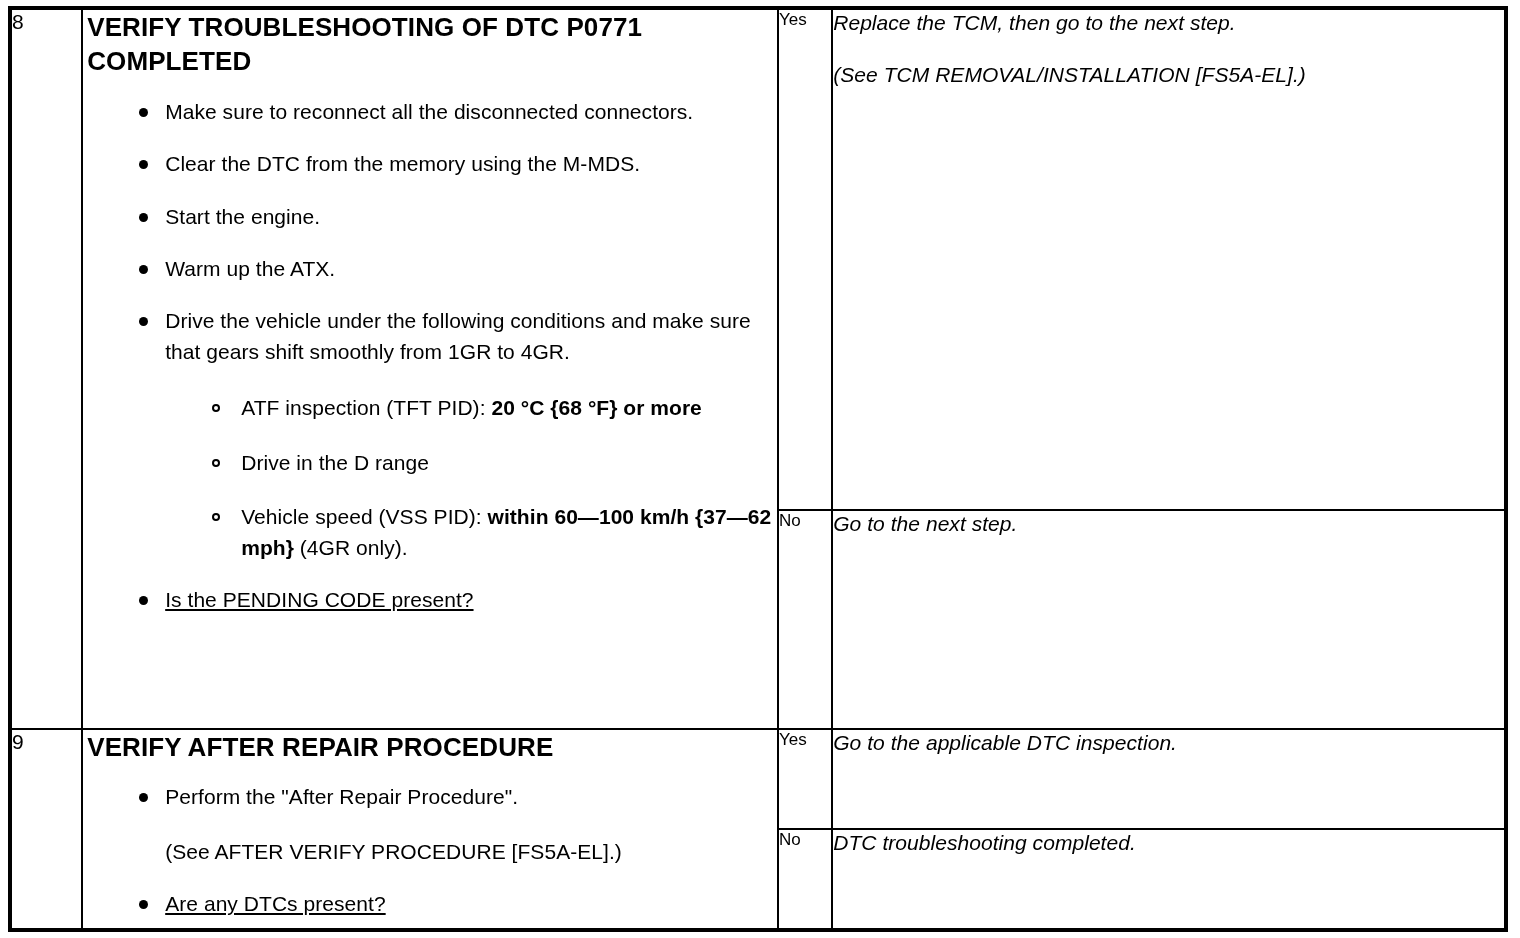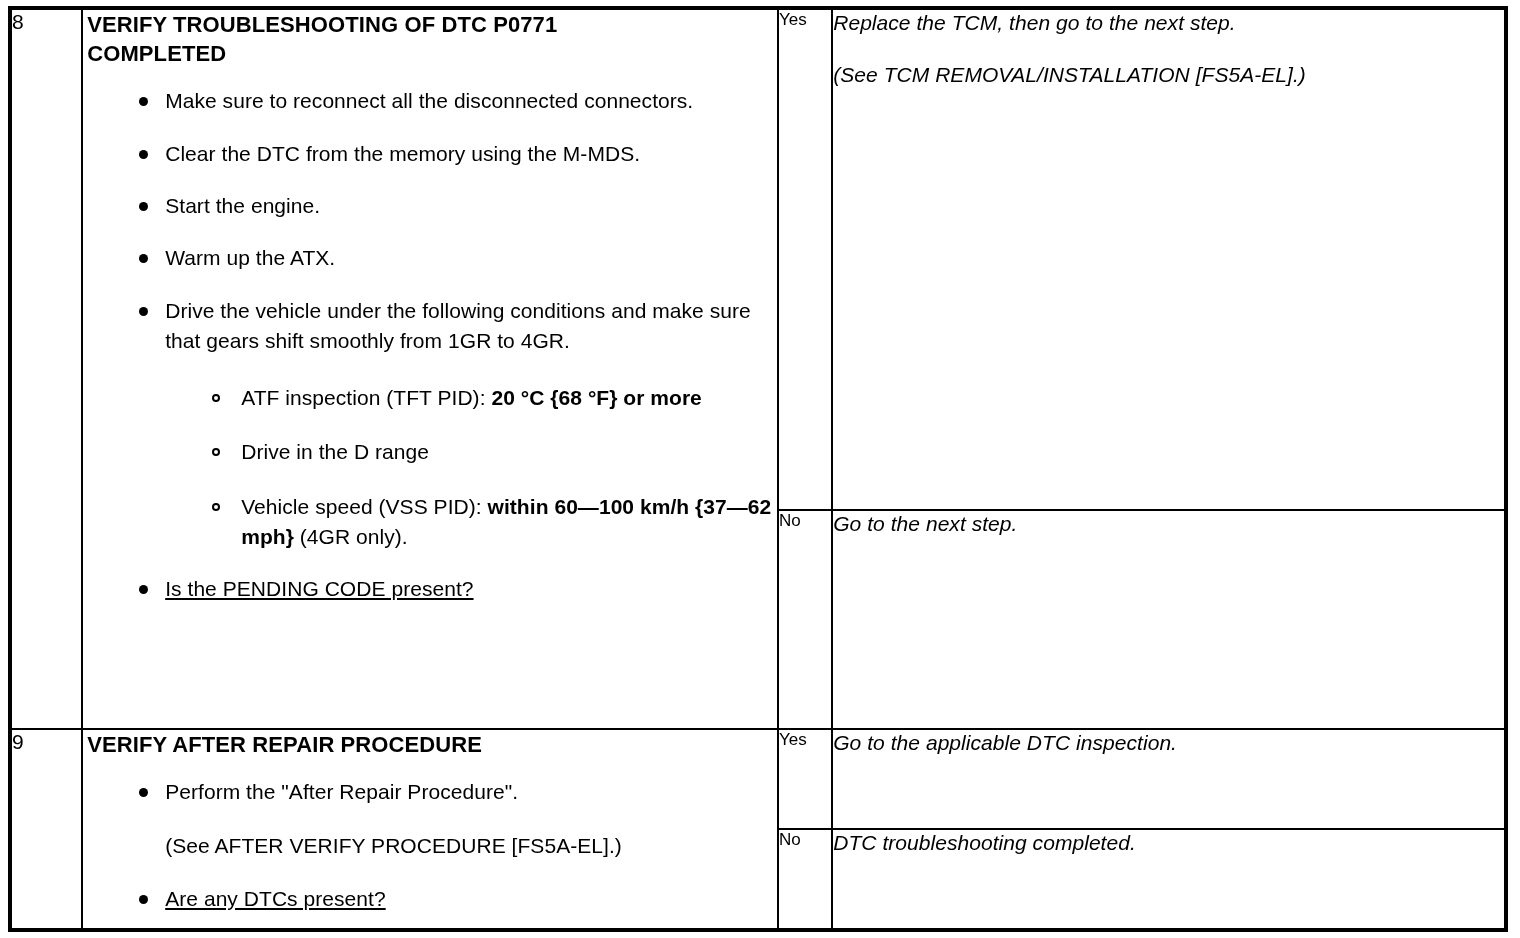--- a/index.html
+++ b/index.html
@@ -51,21 +51,21 @@
   .cell-pad-yn   { padding: 12px 0 0 8px; }
   .cell-pad-act  { padding: 12px 10px 10px 10px; }
 
   .step-num {
     font-size: 21px;
     line-height: 1.1;
     letter-spacing: 0.1px;
   }
 
   .step-title {
-    font-size: 22px;
+    font-size: 26px;
     font-weight: bold;
     line-height: 1.32;
     letter-spacing: 0.1px;
     margin: 0 0 0 4px;
     max-width: 600px;
   }
 
   .yn-label {
     font-size: 17px;
     line-height: 1.2;

